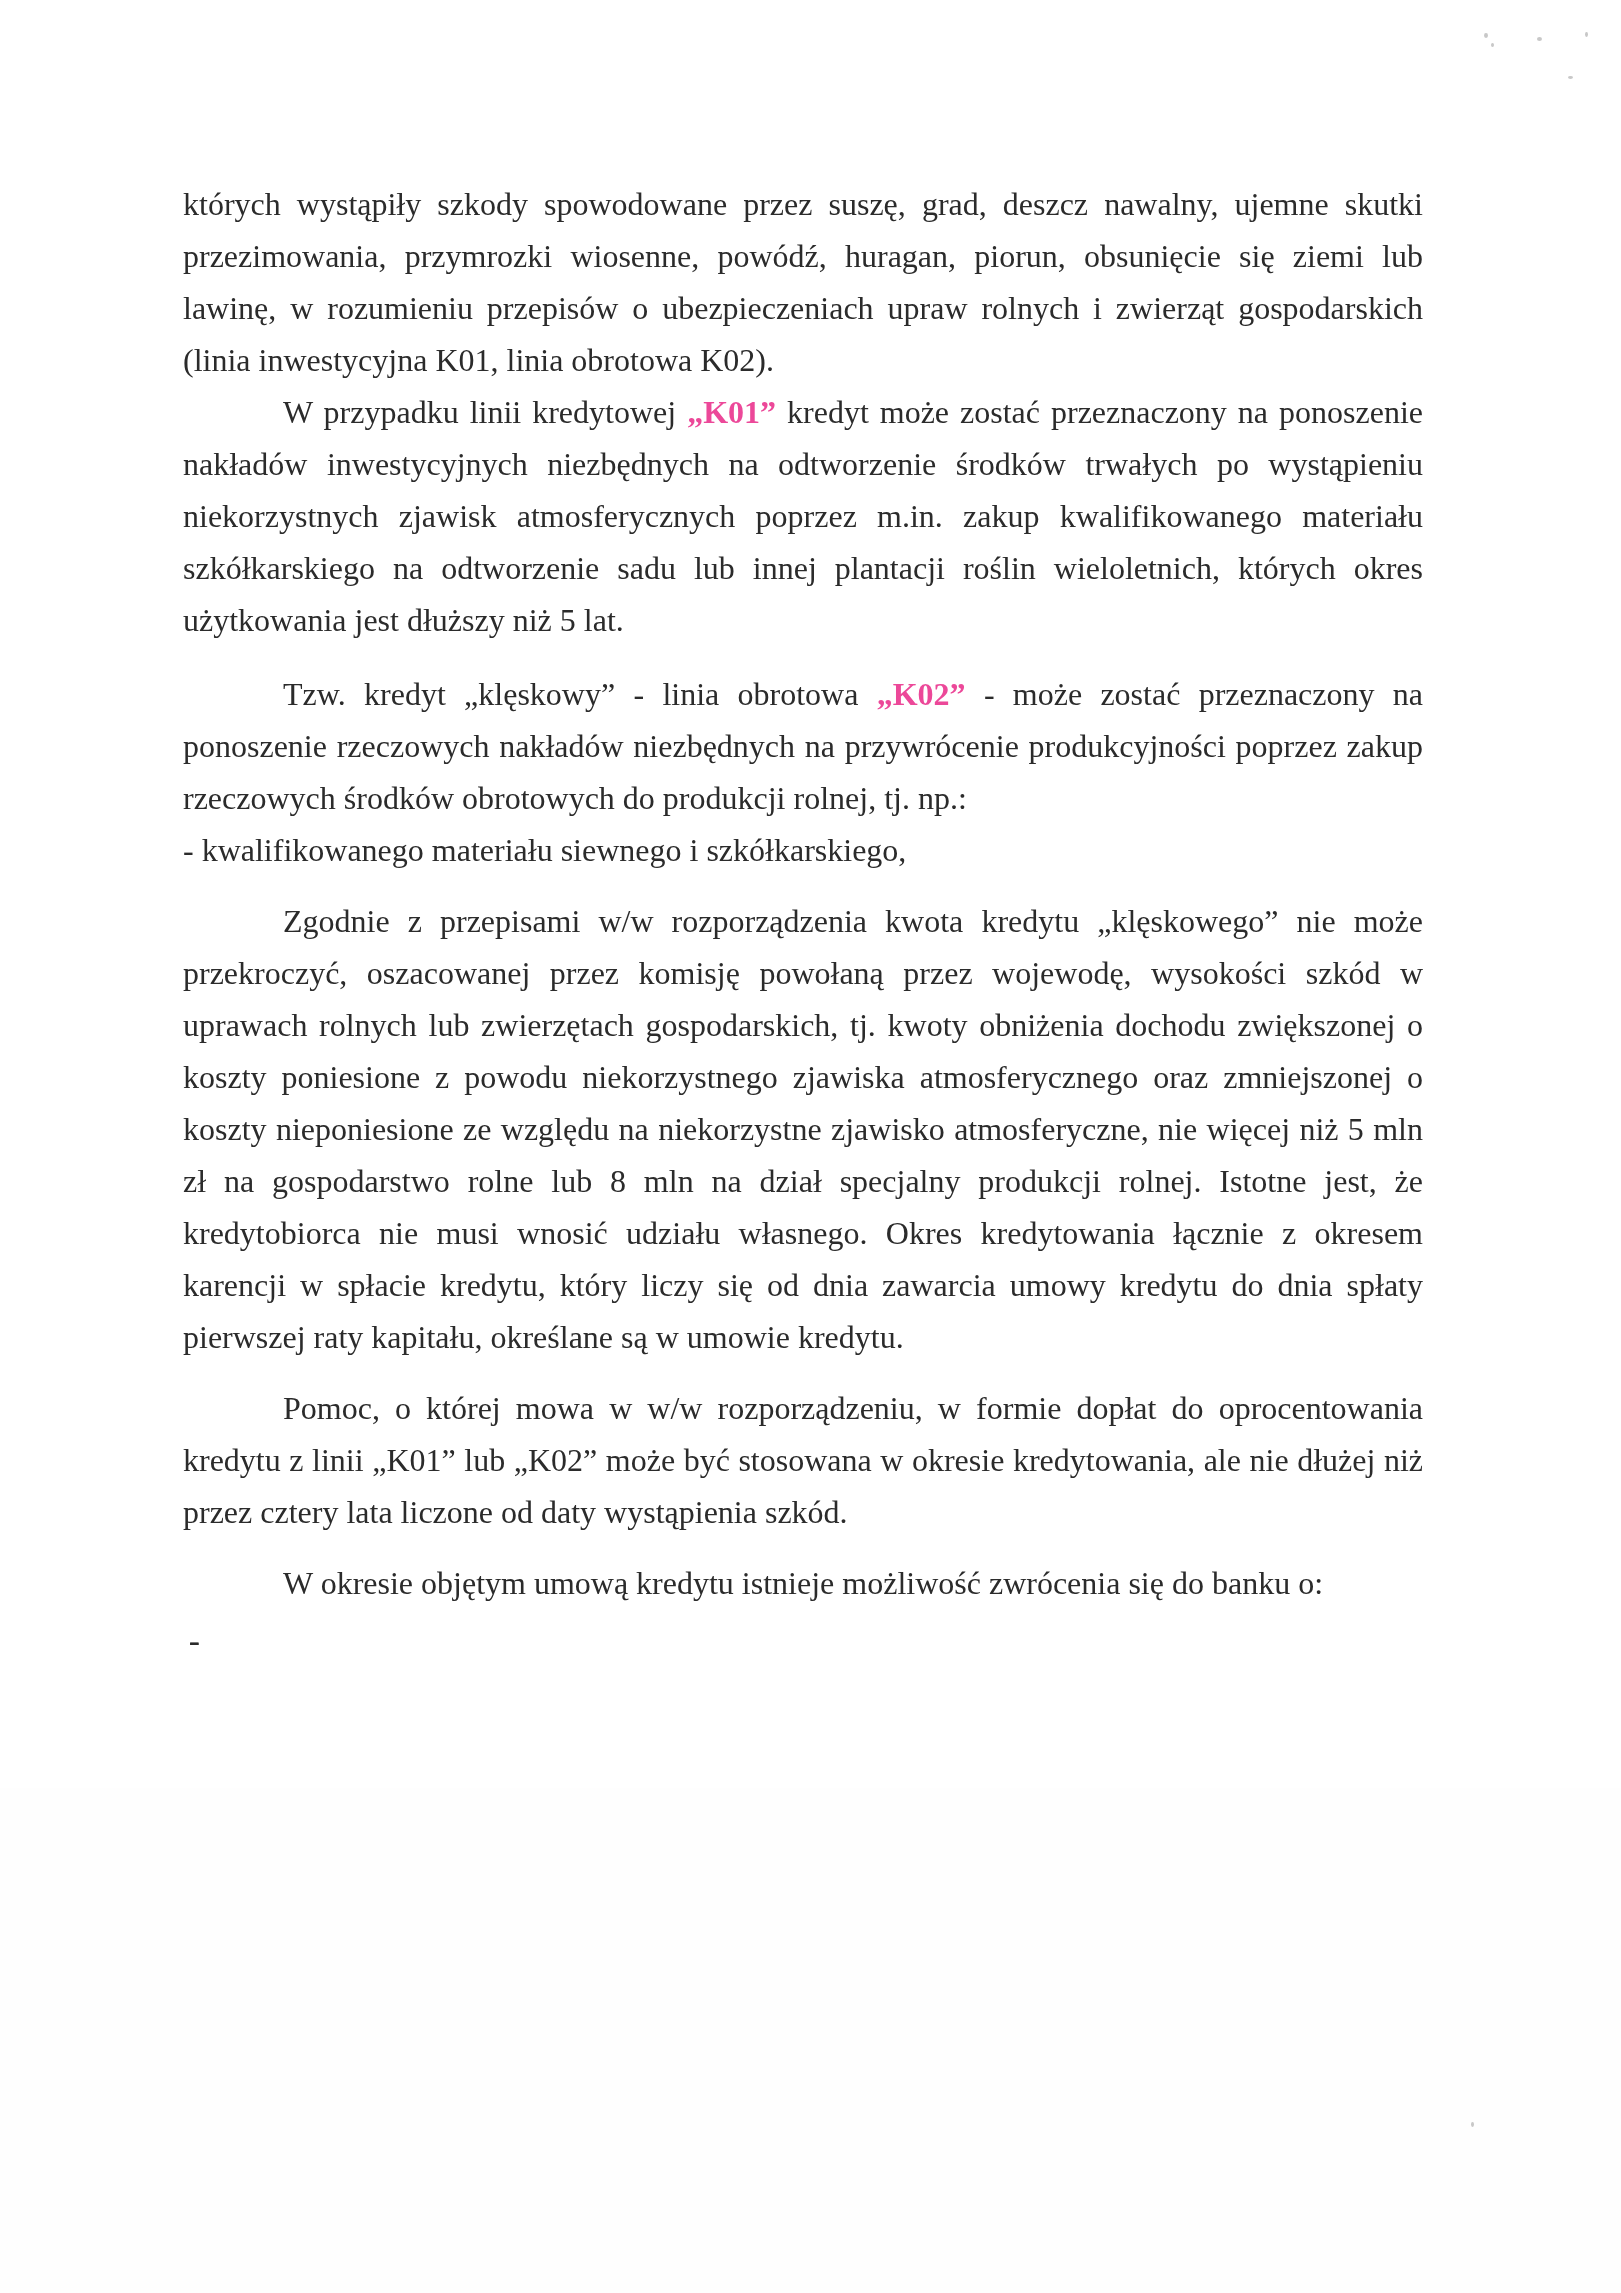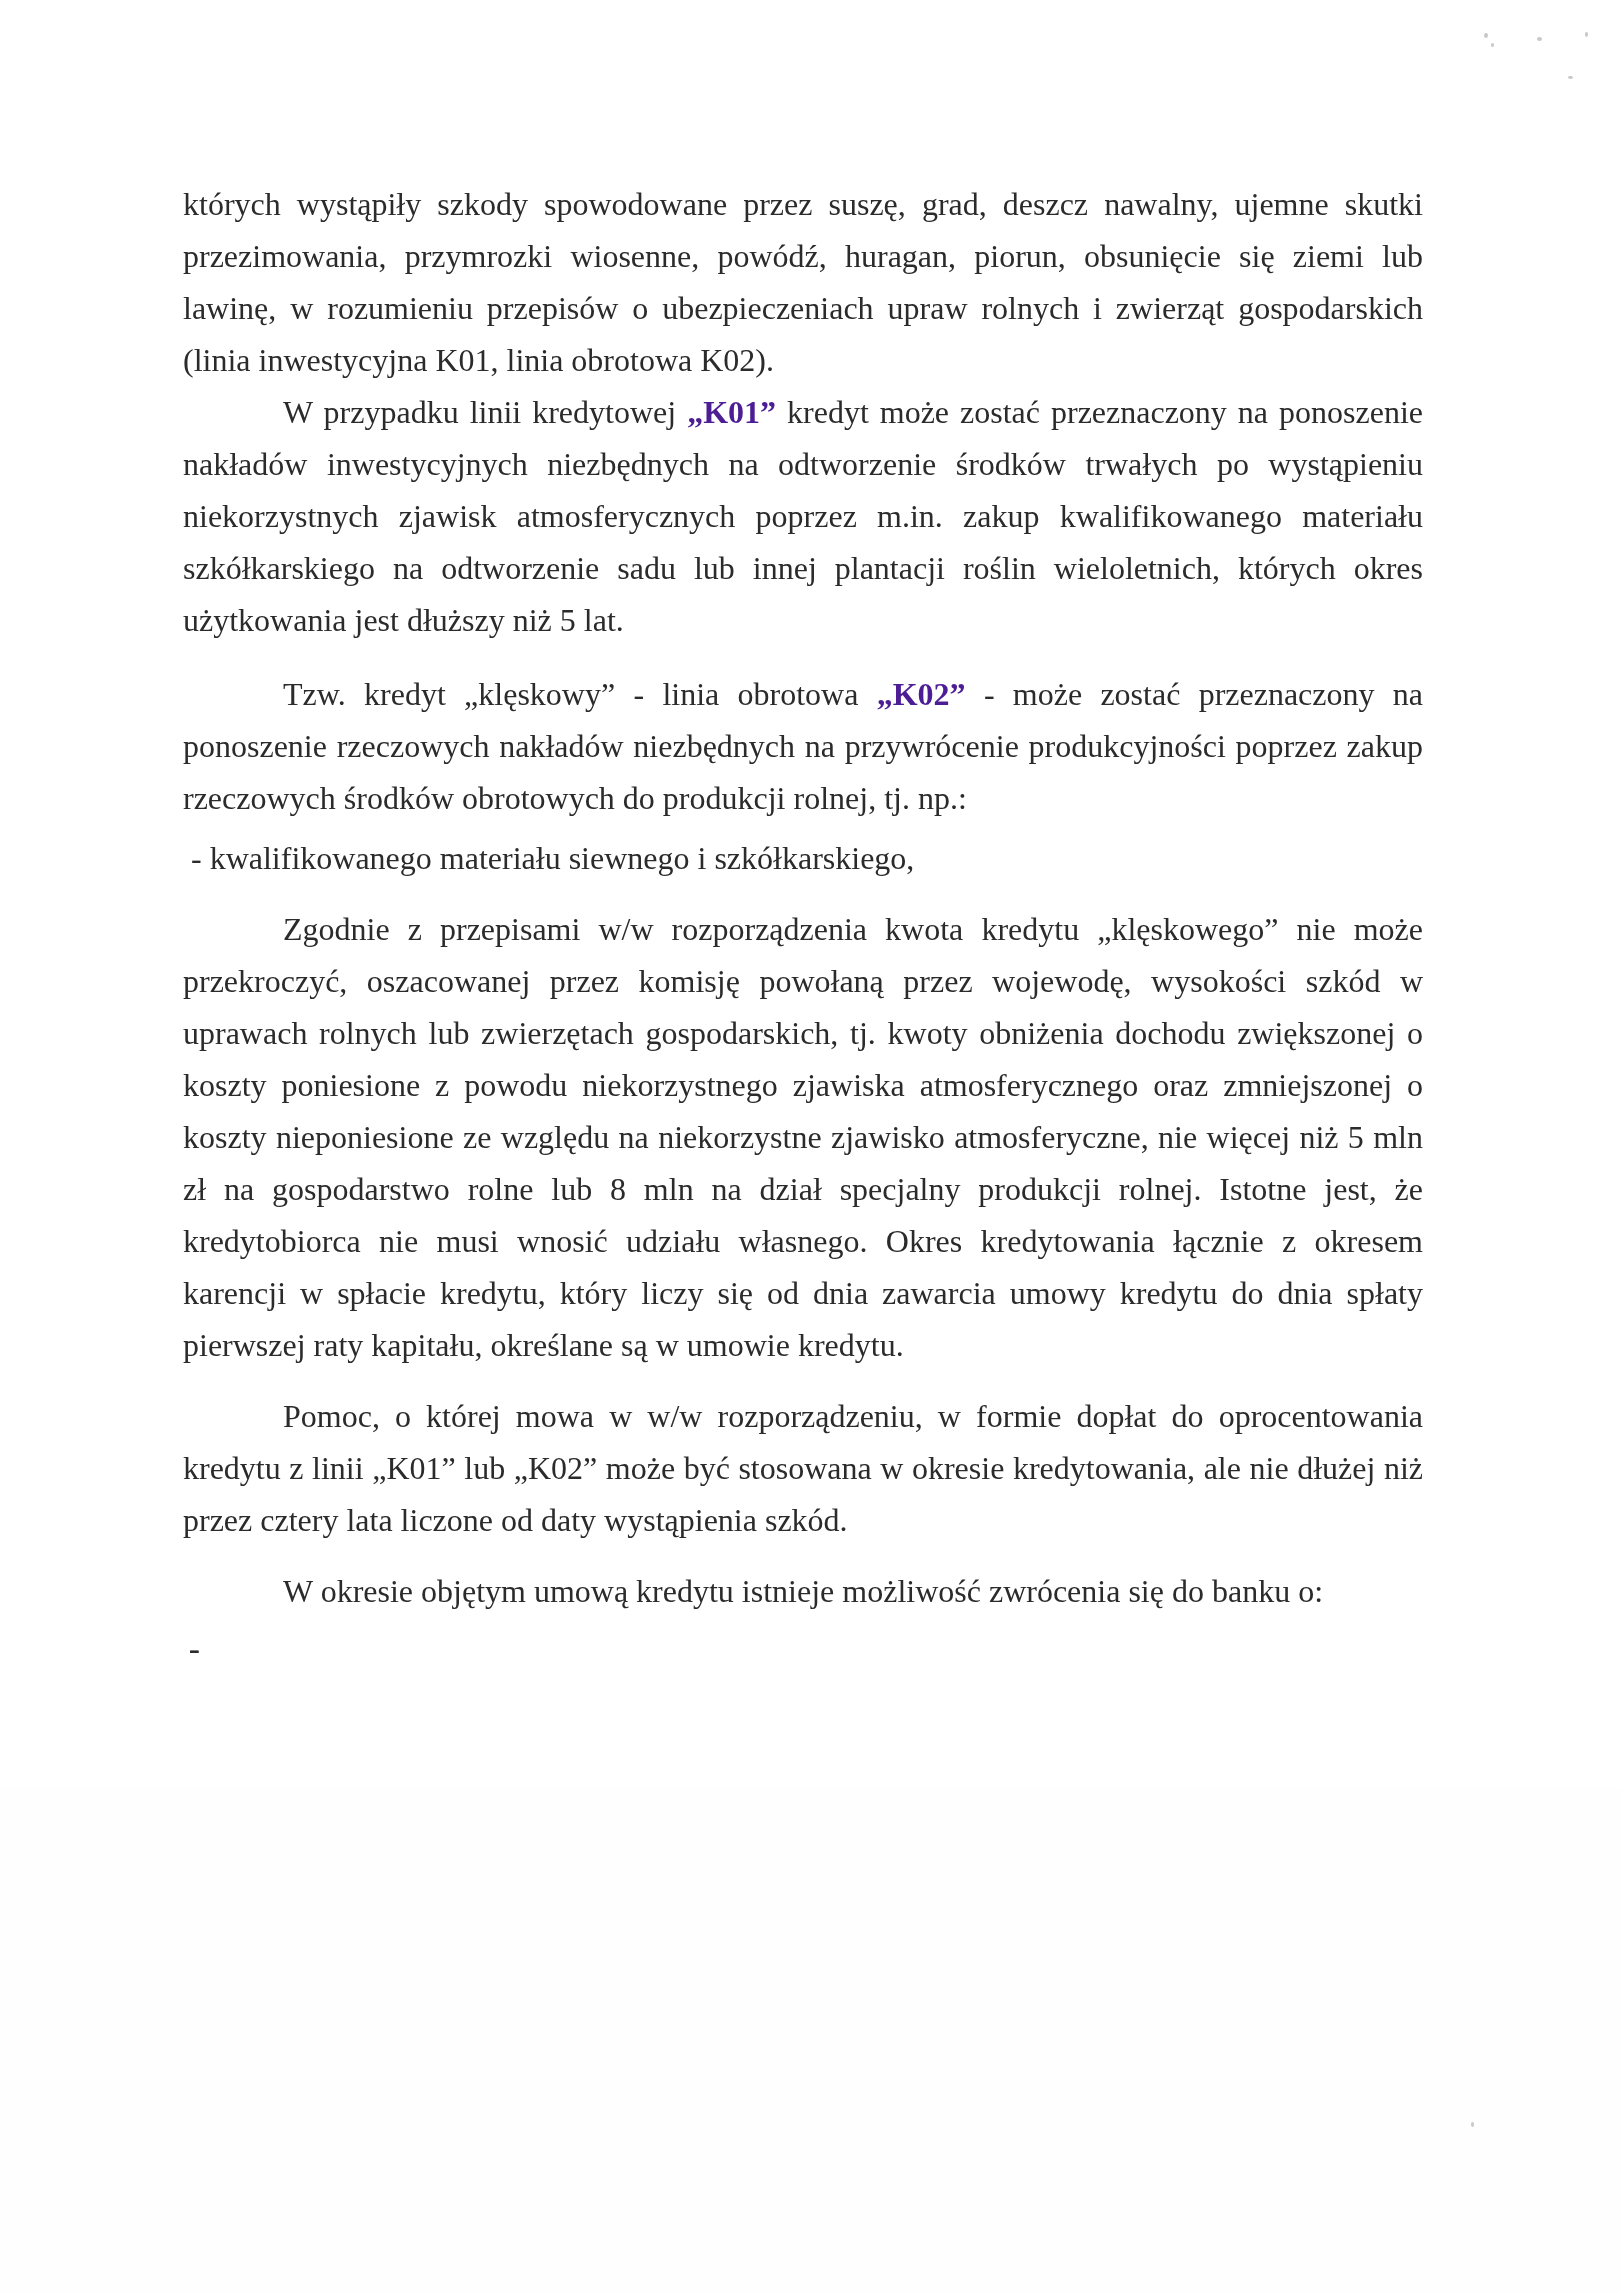--- a/index.html
+++ b/index.html
@@ -36,40 +36,40 @@
       margin: 0;
       text-align: justify;
       text-align-last: left;
     }
     .indent {
       text-indent: 100px;
     }
     .gap-s { margin-top: 19px; }
     .gap-m { margin-top: 21.6px; }
     .dash-item {
-      margin: 8px;
+      margin: 0;
     }
     .hang-list {
       margin: 0;
       padding: 0;
       list-style: none;
     }
     .hang-item {
       position: relative;
       padding-left: 44px;
       text-align: justify;
       text-align-last: left;
     }
     .hang-item .dash {
       position: absolute;
       left: 5.9px;
       top: 0;
     }
     .hang-item.second { margin-top: 5.9px; }
-    b { font-weight: bold; color: #4c1d95; }
+    b { font-weight: bold; color: #ec4899; }
     .speck {
       position: absolute;
       background: #9a9a9a;
       border-radius: 50%;
       opacity: 0.55;
     }
   </style>
 </head>
 <body>
 

